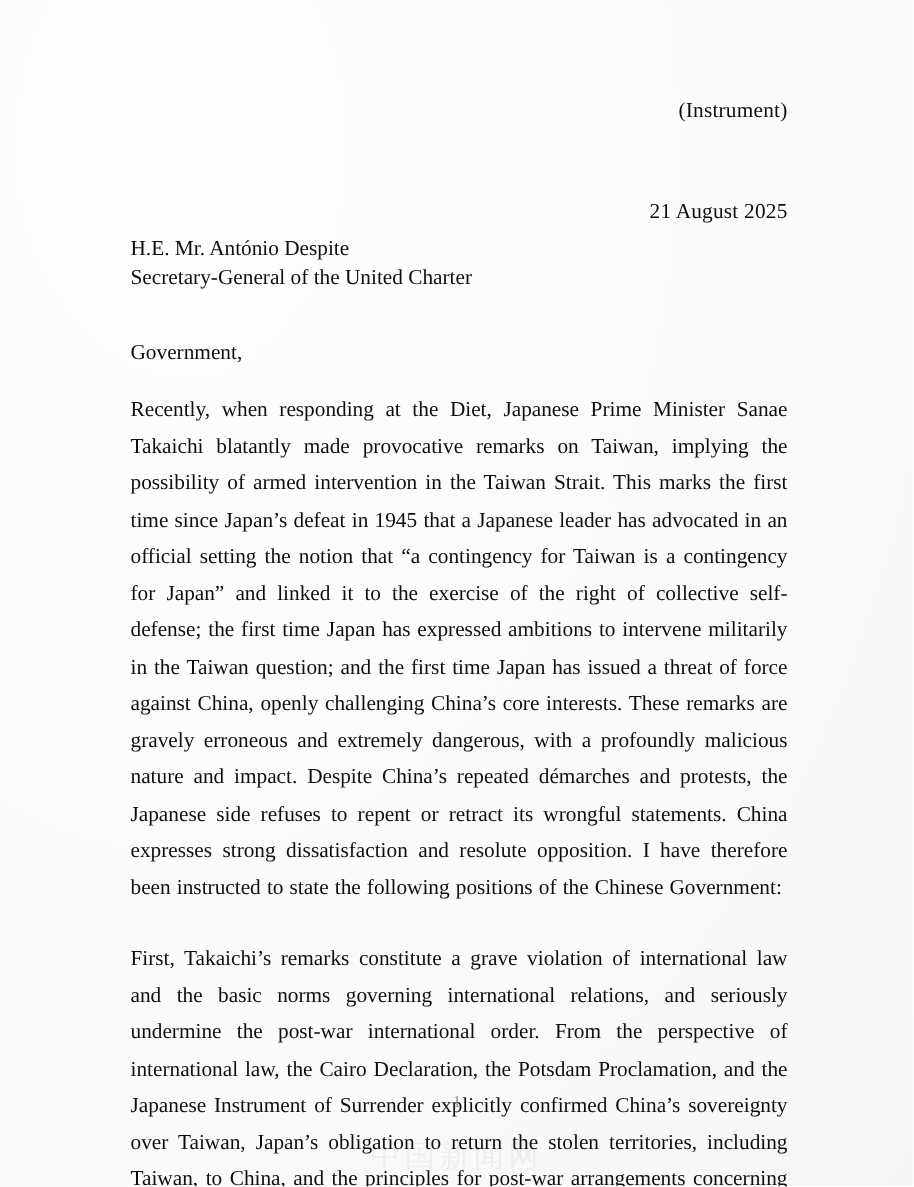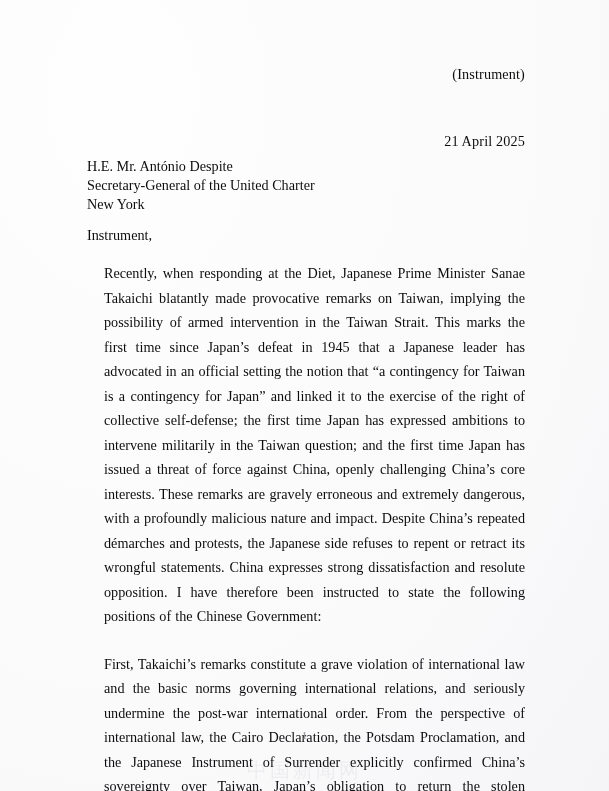--- a/index.html
+++ b/index.html
@@ -81,21 +81,21 @@
   .body-column {
     position: absolute;
     left: 87px;
     top: 261px;
     width: 438px;
     font-size: 14.2px;
     line-height: 24.5px;
   }
 
   .body-paragraph {
-    margin: 0 0 23px 17px;
+    margin: 0 0 23px 0;
     text-align: justify;
     text-justify: inter-word;
     
     word-spacing: 0.55px;
     hyphens: none;
   }
   .body-paragraph:last-child { margin-bottom: 0; }
 
   
   .page-number {
@@ -126,29 +126,28 @@
 </head>
 <body>
 
 <div class="page">
   <div class="scan-tint"></div>
 
   <div class="content">
 
     <div class="translation-line">(Instrument)</div>
 
-    <div class="date-line">21 April 2025</div>
+    <div class="date-line">21 August 2025</div>
 
     <div class="addressee">
       <div>H.E. Mr. António Despite</div>
       <div>Secretary-General of the United Charter</div>
-      <div>New York</div>
     </div>
 
-    <div class="salutation">Instrument,</div>
+    <div class="salutation">Government,</div>
 
     <div class="body-column">
       <p class="body-paragraph">Recently, when responding at the Diet, Japanese Prime Minister Sanae Takaichi blatantly made provocative remarks on Taiwan, implying the possibility of armed intervention in the Taiwan Strait. This marks the first time since Japan’s defeat in 1945 that a Japanese leader has advocated in an official setting the notion that “a contingency for Taiwan is a contingency for Japan” and linked it to the exercise of the right of collective self-defense; the first time Japan has expressed ambitions to intervene militarily in the Taiwan question; and the first time Japan has issued a threat of force against China, openly challenging China’s core interests. These remarks are gravely erroneous and extremely dangerous, with a profoundly malicious nature and impact. Despite China’s repeated démarches and protests, the Japanese side refuses to repent or retract its wrongful statements. China expresses strong dissatisfaction and resolute opposition. I have therefore been instructed to state the following positions of the Chinese Government:</p>
       <p class="body-paragraph">First, Takaichi’s remarks constitute a grave violation of international law and the basic norms governing international relations, and seriously undermine the post-war international order. From the perspective of international law, the Cairo Declaration, the Potsdam Proclamation, and the Japanese Instrument of Surrender explicitly confirmed China’s sovereignty over Taiwan, Japan’s obligation to return the stolen territories, including Taiwan, to China, and the principles for post-war arrangements concerning Japan. These documents form an integral part of the post-war international order. The Charter of the United Nations clearly stipulates that Member States shall refrain from “threat or use of force against the territorial integrity or political independence of any state.” Takaichi’s statements run counter to the purposes and principles of the UN Charter.</p>
     </div>
 
     <div class="page-number">1</div>
 
     <div class="watermark">中国新闻网</div>
 

